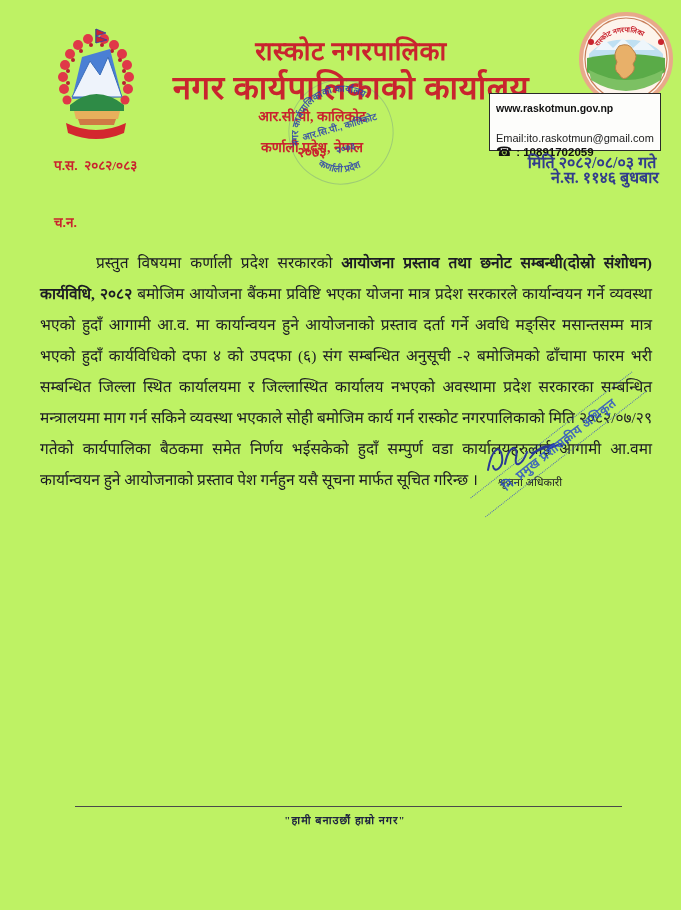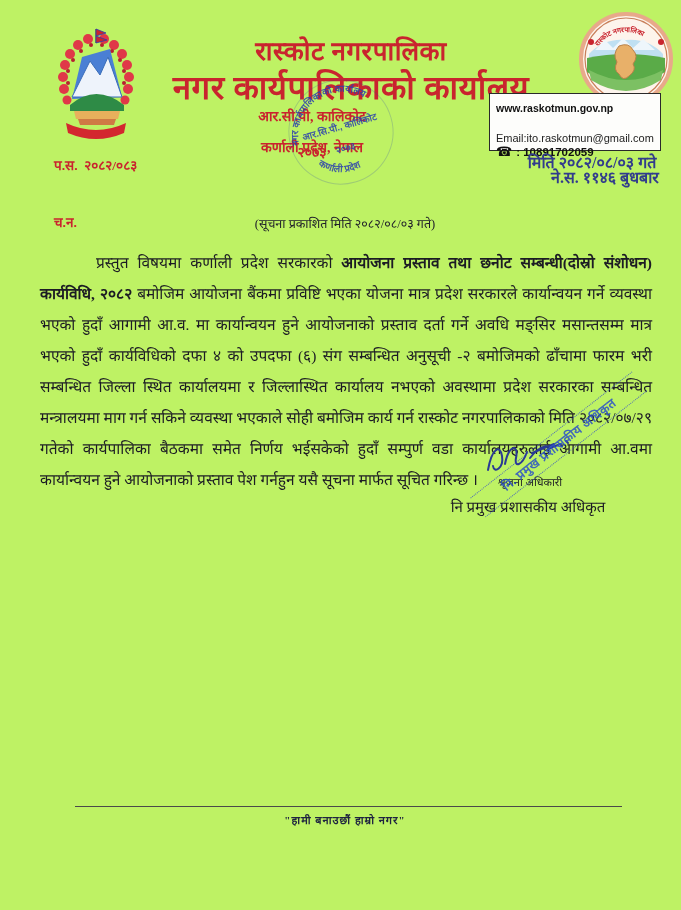--- a/index.html
+++ b/index.html
@@ -163,37 +163,35 @@
     <text font-size="9.5" fill="#2b3fae" font-weight="bold" font-family="Liberation Sans, sans-serif">
       <textPath href="#stampTop" startOffset="2%">नगर कार्यपालिकाको कार्यालय</textPath>
     </text>
     <text x="58" y="56" font-size="9.5" fill="#2b3fae" font-weight="bold" text-anchor="middle" font-family="Liberation Sans, sans-serif">आर.सि.पी., कालिकोट</text>
     <text font-size="9.5" fill="#2b3fae" font-weight="bold" font-family="Liberation Sans, sans-serif">
       <textPath href="#stampBottom" startOffset="18%">कर्णाली प्रदेश</textPath>
     </text>
     <text x="58" y="78" font-size="9.5" fill="#2b3fae" font-weight="bold" text-anchor="middle" font-family="Liberation Sans, sans-serif">२०७३</text>
   </svg>
 
-  <div class="abs centered notice-sub">(सूचना प्रकाशित मिति २०८२/०८/०३ गते)</div>
 
   <div class="abs body-par">
     <span>प्रस्तुत विषयमा कर्णाली प्रदेश सरकारको </span><b>आयोजना प्रस्ताव तथा छनोट सम्बन्धी(दोस्रो संशोधन) कार्यविधि, २०८२</b><span> बमोजिम आयोजना बैंकमा प्रविष्टि भएका योजना मात्र प्रदेश सरकारले कार्यान्वयन गर्ने व्यवस्था भएको हुदाँ आगामी आ.व. मा कार्यान्वयन हुने आयोजनाको प्रस्ताव दर्ता गर्ने अवधि मङ्सिर मसान्तसम्म मात्र भएको  हुदाँ कार्यविधिको दफा ४ को उपदफा (६) संग सम्बन्धित अनुसूची -२ बमोजिमको ढाँचामा फारम भरी सम्बन्धित जिल्ला स्थित  कार्यालयमा र  जिल्लास्थित कार्यालय नभएको अवस्थामा प्रदेश सरकारका सम्बन्धित मन्त्रालयमा माग गर्न सकिने व्यवस्था भएकाले सोही बमोजिम कार्य गर्न रास्कोट नगरपालिकाको मिति २०८२/०७/२९ गतेको कार्यपालिका  बैठकमा समेत निर्णय भईसकेको हुदाँ सम्पुर्ण वडा  कार्यालयहरुलाई आगामी आ.वमा कार्यान्वयन हुने आयोजनाको प्रस्ताव पेश गर्नहुन  यसै सूचना मार्फत सूचित गरिन्छ ।</span>
   </div>
 
   <svg class="abs sig-svg" width="92" height="42" viewBox="0 0 92 42">
     <g stroke="#2a3a94" stroke-width="2" fill="none" stroke-linecap="round">
       <path d="M6 34 C10 12, 18 8, 20 20 C22 32, 12 38, 11 30"></path>
       <path d="M23 28 C27 8, 37 8, 34 22 C32 32, 40 30, 45 16"></path>
       <path d="M48 22 C54 14, 58 12, 64 10"></path>
       <path d="M50 17 L72 8"></path>
       <path d="M66 13 C70 11, 73 10, 76 9"></path>
       <path d="M78 8 l2 2"></path>
       <path d="M84 5 l2 2"></path>
     </g>
   </svg>
   <div class="abs centered sig-name">श्रृजना अधिकारी</div>
-  <div class="abs centered sig-title">नि प्रमुख प्रशासकीय अधिकृत</div>
   <div class="abs diag-stamp">नि. प्रमुख प्रशासकीय अधिकृत</div>
 
   <div class="abs footer-line"></div>
   <div class="abs centered footer-slogan">"हामी बनाउछौं हाम्रो नगर"</div>
 
 </div>
 
 </body></html>

